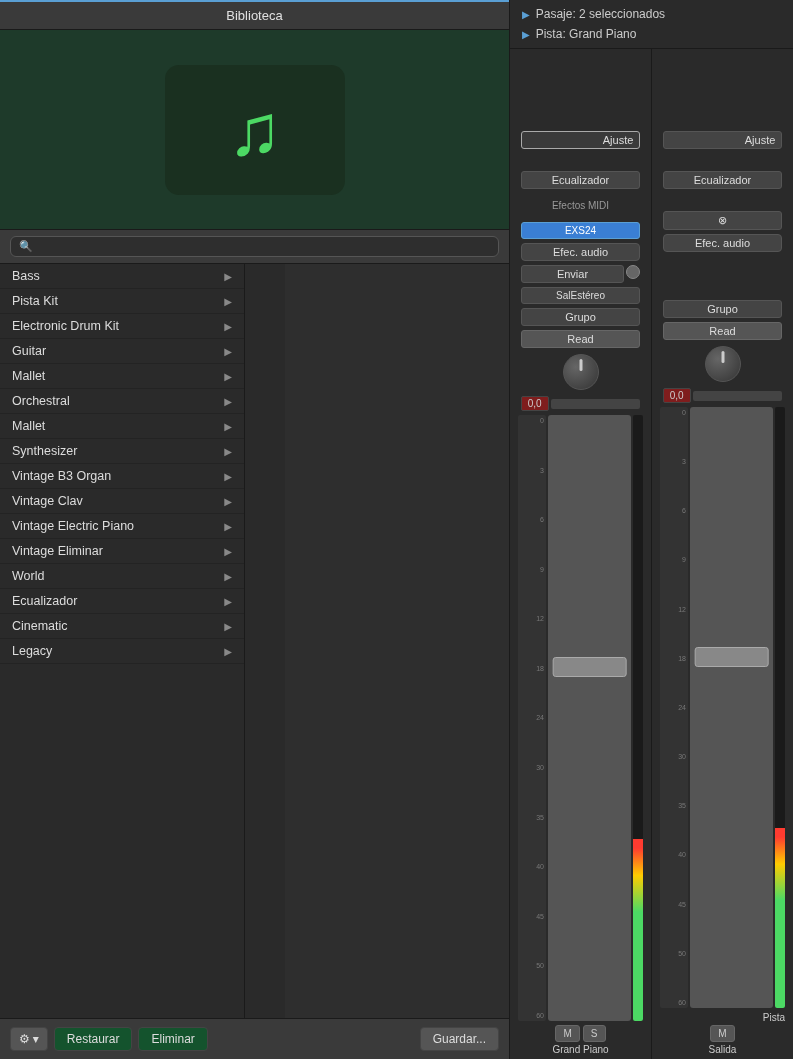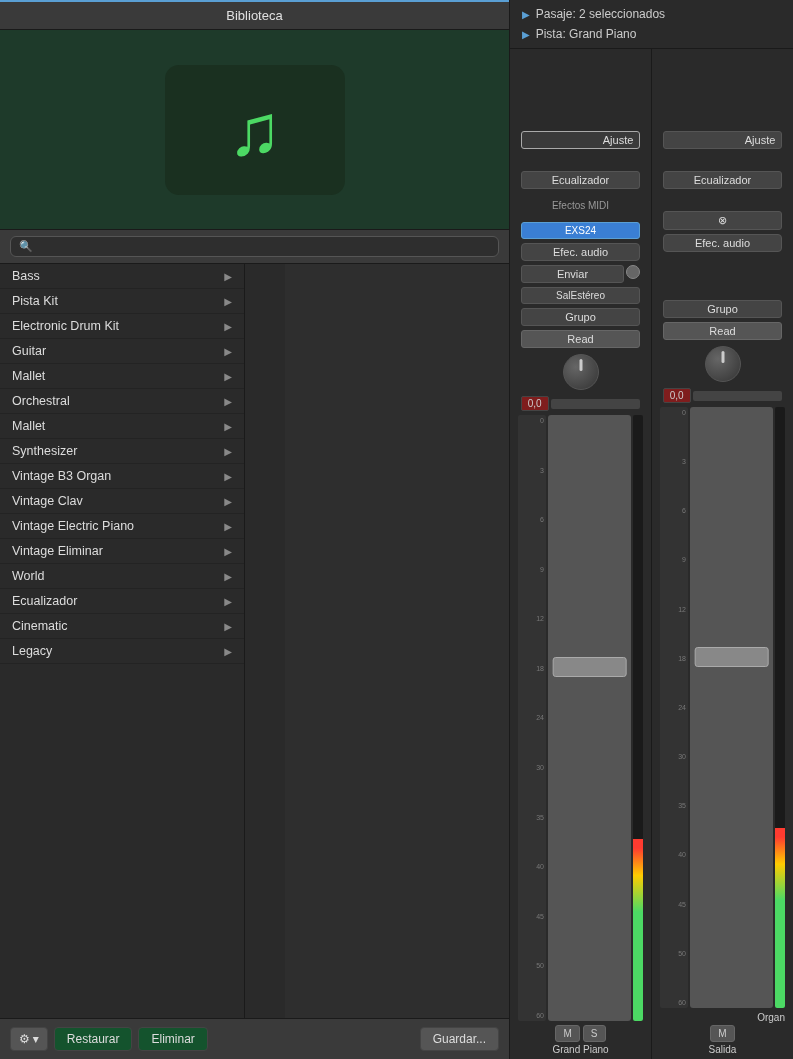--- a/index.html
+++ b/index.html
@@ -764,21 +764,21 @@
             </div>
         </div>
         <div class="fader-track">
           <div class="fader-thumb"></div>
         </div>
         <div class="level-meter">
           <div class="level-bar"></div>
         </div>
       </div>
       <div class="channel-bottom">
-        <div class="bnce-label">Organ</div>
+        <div class="bnce-label">Pista</div>
         <div class="ms-row">
           <button class="m-btn">M</button>
         </div>
         <span class="channel-name">Salida</span>
       </div>
     </div>
   </div>
 </div>
 
 </body></html>

